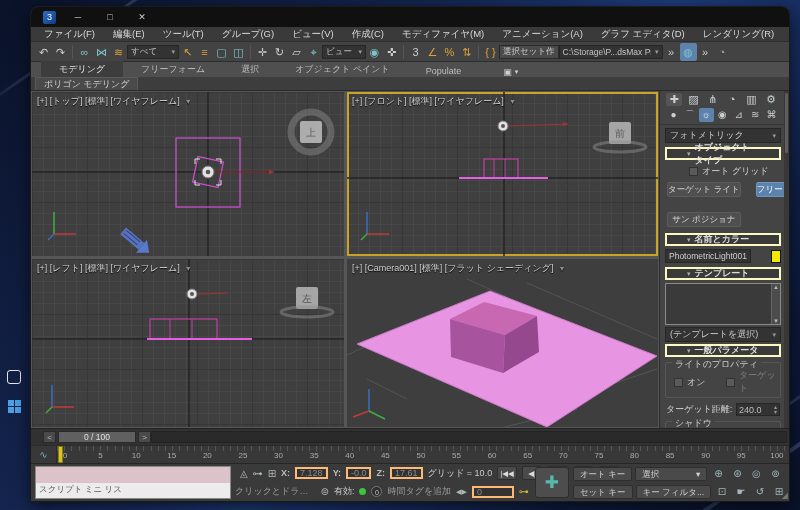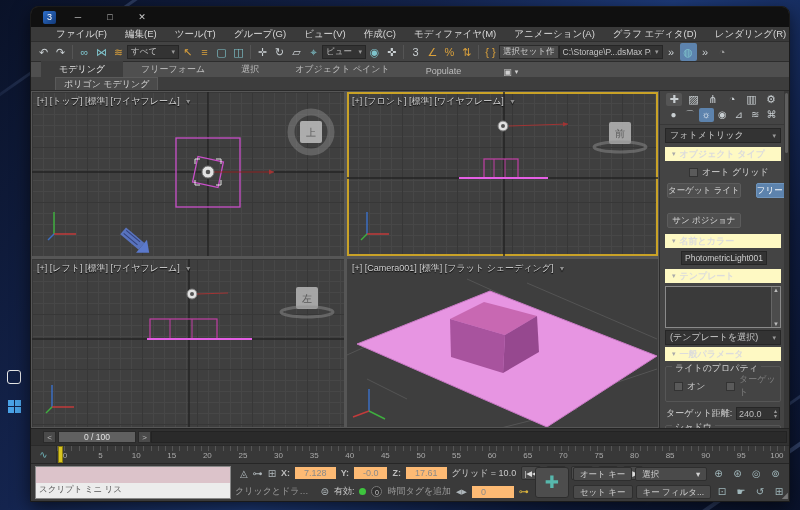--- a/index.html
+++ b/index.html
@@ -19,40 +19,40 @@
     background:#3c3c3c; border:1px solid #1a1a1a; border-radius:8px 8px 0 0;
     box-shadow:0 6px 18px rgba(0,0,0,.6); display:flex; flex-direction:column; overflow:hidden; }
 
   .titlebar { height:20px; background:#101010; display:flex; align-items:center; padding:0 4px; flex:0 0 auto; }
   .app-ico { width:13px; height:13px; background:linear-gradient(135deg,#2e6fca,#123a7a); border-radius:2px;
     color:#fff; font-size:9px; line-height:13px; text-align:center; margin:0 6px 0 8px; }
   .title-text { color:#cfcfcf; font-size:10px; flex:1; }
   .win-controls { display:flex; }
   .win-controls span { width:32px; text-align:center; color:#c9c9c9; font-size:9px; line-height:20px; }
 
-  .menubar { height:15px; background:#3a3a3a; border-bottom:1px solid #2e2e2e; display:flex; align-items:center; font-size:9.5px; color:#d8d8d8; padding-left:16px; flex:0 0 auto; }
+  .menubar { height:15px; background:#3a3a3a; border-bottom:1px solid #2e2e2e; display:flex; align-items:center; font-size:9.5px; color:#d8d8d8; padding-left:4px; flex:0 0 auto; }
   .menubar ul { display:flex; list-style:none; }
   .menubar li { padding:0 9px; white-space:nowrap; }
   .menu-ovf { color:#d8d8d8; padding:0 6px; }
 
   .toolbar { height:20px; background:#434343; border-bottom:1px solid #2d2d2d; display:flex; align-items:center; padding:0 4px; flex:0 0 auto; overflow:hidden; }
   .tbtn { min-width:17px; text-align:center; color:#c9cfd2; font-size:11px; line-height:18px; cursor:default; }
   .tbtn.teal { color:#7fc4cc; }
   .tbtn.gold { color:#d9a03c; }
   .tsep { width:1px; height:14px; background:#2c2c2c; border-right:1px solid #555; margin:0 3px; }
   .drop { background:#333; border:1px solid #262626; height:14px; display:flex; align-items:center; justify-content:space-between; color:#c4c4c4; font-size:8.5px; padding:0 3px; }
   .drop .caret { font-size:7px; color:#9a9a9a; margin-left:4px; }
   .w-filter { width:52px; } .w-view { width:44px; } .w-path { width:104px; }
   .selset { background:#4a4a4a; border:1px solid #2a2a2a; color:#cfcfcf; font-size:8.5px; height:14px; padding:0 3px; display:flex; align-items:center; }
   .hl { background:#5d83ad; border-radius:2px; }
 
   .ribbon-tabs { height:15px; background:#4f4f4f; display:flex; align-items:flex-end; padding-left:10px; font-size:9px; color:#bdbdbd; flex:0 0 auto; }
   .rtab { padding:2px 18px 1px; }
   .rtab.active { background:#3d3d3d; color:#e6e6e6; }
-  .ribbon-sub { height:14px; background:#3d3d3d; border-bottom:1px solid #2a2a2a; display:flex; align-items:flex-start; padding-left:24px; flex:0 0 auto; }
+  .ribbon-sub { height:14px; background:#3d3d3d; border-bottom:1px solid #2a2a2a; display:flex; align-items:flex-start; padding-left:4px; flex:0 0 auto; }
   .subtab { background:#4a4a4a; border:1px solid #5a5a5a; border-bottom:none; color:#d5d5d5; font-size:9px; padding:0 8px; height:13px; display:flex; align-items:center; }
   .rib-cam { margin-left:24px; color:#cfcfcf; font-size:9px; display:flex; gap:3px; align-items:center; }
 
   
   .main { flex:1; display:flex; min-height:0; }
   .vp-area { width:628px; display:grid; grid-template-columns:312px 1fr; grid-template-rows:164px 1fr; gap:3px; background:#565656; padding:1px; }
   .vp { position:relative; background-color:#3f3f3f; overflow:hidden;
     background-image:
       linear-gradient(#373737 1px,transparent 1px),linear-gradient(90deg,#373737 1px,transparent 1px),
       linear-gradient(#474747 1px,transparent 1px),linear-gradient(90deg,#474747 1px,transparent 1px);
@@ -67,31 +67,31 @@
   .cp-scroll { position:absolute; right:0; top:0; bottom:0; width:5px; background:#383838; }
   .cp-scroll:after { content:""; position:absolute; top:2px; left:1px; width:3px; height:60px; background:#5e5e5e; border-radius:2px; }
   .cp-tabs { display:flex; justify-content:space-between; padding:2px 10px 1px 6px; }
   .cp-tabs span { color:#c9cfd2; font-size:11px; width:16px; text-align:center; }
   .cp-tabs .active { background:#555; border-radius:2px; }
   .cp-cats { display:flex; justify-content:space-between; padding:1px 10px 2px 6px; border-bottom:1px solid #383838; }
   .cp-cats span { color:#c9cfd2; font-size:10px; width:15px; text-align:center; line-height:14px; }
   .cp-cats .active { background:#5d83ad; border-radius:2px; color:#fff; }
   .cp-drop { margin:3px 8px 2px 5px; background:#333; border:1px solid #262626; height:15px; display:flex; align-items:center; justify-content:space-between; padding:0 4px; color:#c8c8c8; }
   .rollout { margin:2px 8px 0 5px; }
-  .ro-head { background:#3a3a3a; border:7px solid #fef9c3; height:13px; display:flex; align-items:center; padding:0 0; font-weight:bold; color:#dcdcdc; }
+  .ro-head { background:#3a3a3a; border:2px solid #fef9c3; height:13px; display:flex; align-items:center; padding:0 20px; font-weight:bold; color:#dcdcdc; }
   .ro-head .arr { font-size:7px; margin-right:4px; color:#aaa; }
   .ro-body { padding:3px 2px 4px; }
   .chk-row { display:flex; align-items:center; gap:4px; margin:2px 0 4px 22px; color:#cfcfcf; }
   .chk { width:9px; height:9px; background:#5a5a5a; border:1px solid #333; display:inline-block; position:relative; flex:0 0 auto; }
   .chk.checked:after { content:"✔"; position:absolute; left:0; top:-3px; font-size:9px; color:#e8e8e8; }
   .chk-row.dis { color:#7d7d7d; }
   .btn-grid { display:grid; grid-template-columns:1fr 1fr; gap:15px; }
   .pbtn { background:#4f4f4f; border:1px solid #5c5c5c; border-radius:2px; height:15px; display:flex; align-items:center; justify-content:center; color:#d6d6d6; font-size:8.5px; white-space:nowrap; }
   .pbtn.on { background:#5d83ad; border-color:#6f95bd; color:#fff; }
-  .name-row { display:flex; gap:20px; align-items:center; padding:3px 0 2px;margin-left:16px; }
+  .name-row { display:flex; gap:20px; align-items:center; padding:3px 0 2px; }
   .name-field { flex:1; background:#333; border:1px solid #262626; height:14px; color:#cfcfcf; display:flex; align-items:center; padding:0 3px; font-size:8.5px; }
   .swatch { width:14px; height:13px; background:#f2e800; border:1px solid #111; }
   .tpl-box { margin:3px 0 2px; background:#3a3a3a; border:1px solid #8a8a8a; height:42px; position:relative; }
   .tpl-sb { position:absolute; right:0; top:0; bottom:0; width:9px; background:#4c4c4c; border-left:1px solid #666; display:flex; flex-direction:column; justify-content:space-between; align-items:center; font-size:6px; color:#bbb; }
   .grp { border:1px solid #565656; border-radius:2px; margin:5px 0 2px; padding:4px 2px 2px; position:relative; }
   .grp-lab { position:absolute; top:-5px; left:6px; background:#444; padding:0 3px; color:#cfcfcf; }
   .dist-row { display:flex; align-items:center; justify-content:space-between; margin:5px 0 1px; padding:0 1px; }
   .spin-field { background:#333; border:1px solid #262626; width:44px; height:13px; color:#bdbdbd; display:flex; align-items:center; justify-content:space-between; padding:0 2px; }
   .spin-arrows { font-size:6px; color:#999; line-height:5px; }
 
@@ -112,21 +112,21 @@
 
   
   .statusbar { flex:0 0 auto; height:38px; background:#3a3a3a; border-top:1px solid #262626; position:relative; font-size:9px; color:#c9c9c9; display:flex; }
   .sb-listener { width:196px; margin:2px 0 2px 4px; border:1px solid #888; display:flex; flex-direction:column; flex:0 0 auto; }
   .sb-pink { flex:1; background:#dcc3ca; }
   .sb-lab { flex:1; background:#ececec; color:#555; font-size:8.5px; display:flex; align-items:center; padding-left:3px; white-space:nowrap; overflow:hidden; }
   .sb-mid { display:flex; flex-direction:column; flex:1; min-width:0; }
   .sb-row { flex:1; display:flex; align-items:center; gap:5px; padding:0 4px; white-space:nowrap; min-width:0; }
   .prompt { overflow:hidden; text-overflow:ellipsis; }
   .xyz-lab { color:#bdbdbd; font-weight:bold; }
-  .xyz-field { background:#333; border:6px solid #fdba74; width:48px; height:12px; color:#8a8a8a; display:flex; align-items:center; padding:0 3px; }
+  .xyz-field { background:#333; border:2px solid #fdba74; width:48px; height:12px; color:#8a8a8a; display:flex; align-items:center; padding:0 3px; }
   .mini-ico { color:#aeb6ba; font-size:10px; }
   .pb-btn { background:#4a4a4a; border:1px solid #2e2e2e; border-radius:2px; height:14px; min-width:20px; padding:0 2px; color:#dcdcdc; font-size:7.5px; line-height:13px; text-align:center; }
   .pb-btn.play { min-width:22px; font-size:9px; }
   .bigkey { width:34px; margin:3px 2px; background:#4d4d4d; border:1px solid #2d2d2d; border-radius:3px; display:flex; align-items:center; justify-content:center; color:#57b8ad; font-size:17px; flex:0 0 auto; }
   .sb-right { display:flex; flex-direction:column; justify-content:space-between; padding:2px 2px; flex:0 0 auto; }
   .sb-rrow { display:flex; align-items:center; gap:3px; height:15px; }
   .kbtn { background:#4a4a4a; border:1px solid #2e2e2e; border-radius:2px; color:#d2d2d2; font-size:8.5px; height:14px; padding:0 6px; line-height:13px; white-space:nowrap; }
   .sel-drop { width:72px; }
   .nav-ico { width:16px; text-align:center; color:#9fb6ba; font-size:10px; }
   .green-dot { width:7px; height:7px; border-radius:50%; background:#3ec43e; display:inline-block; }

